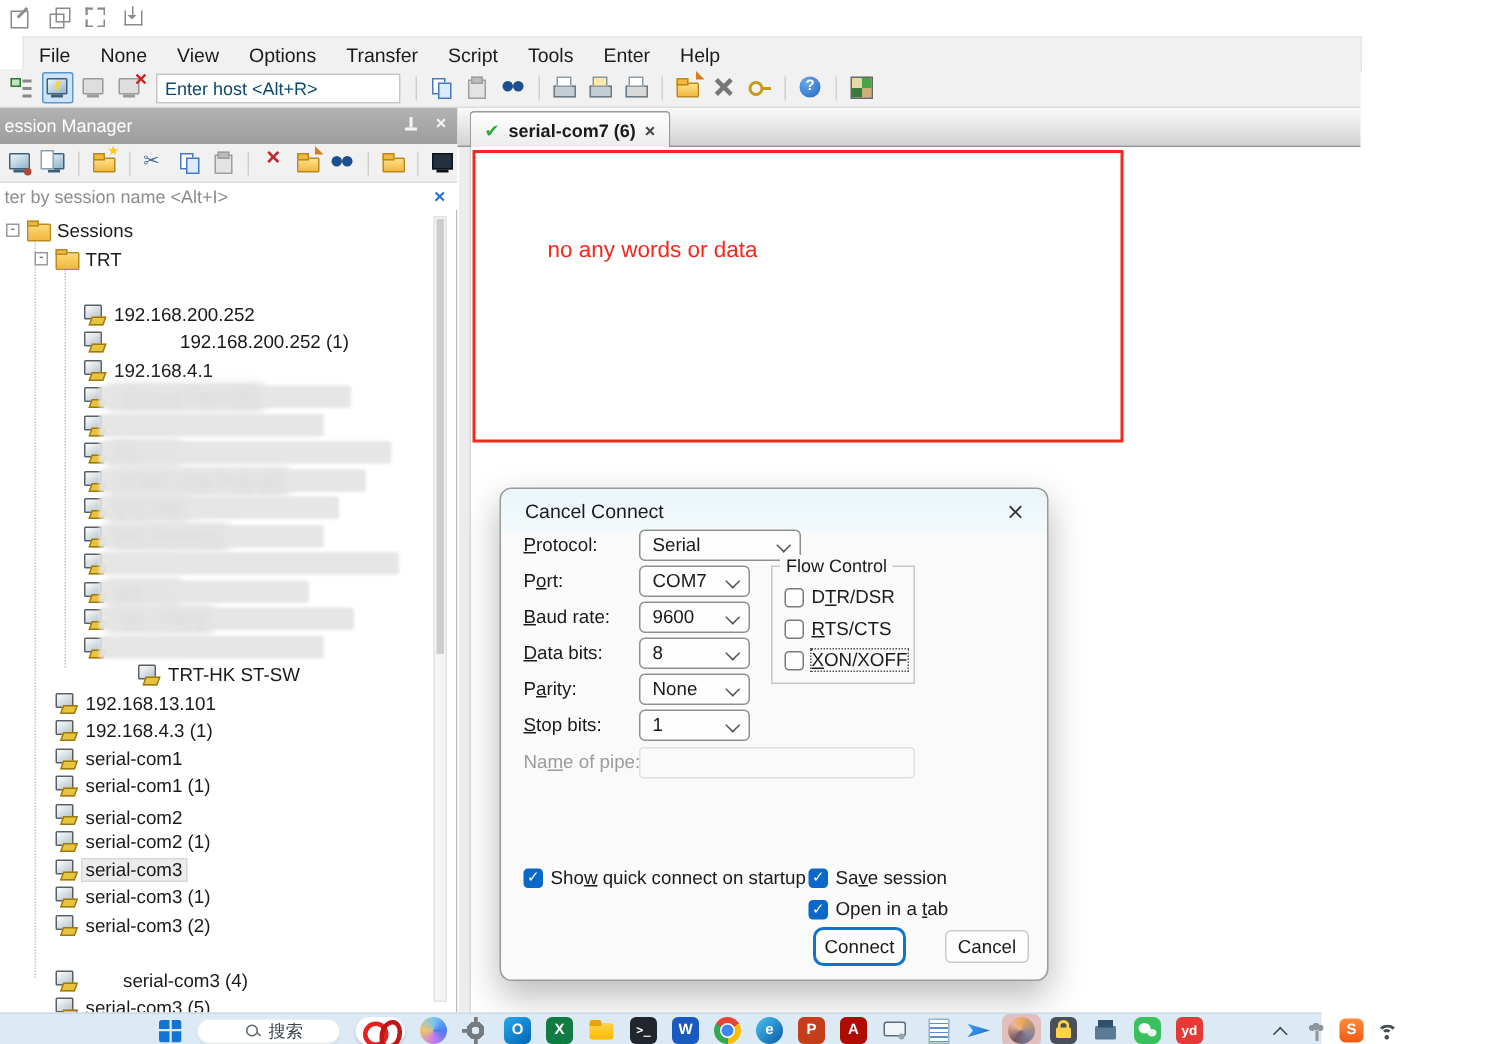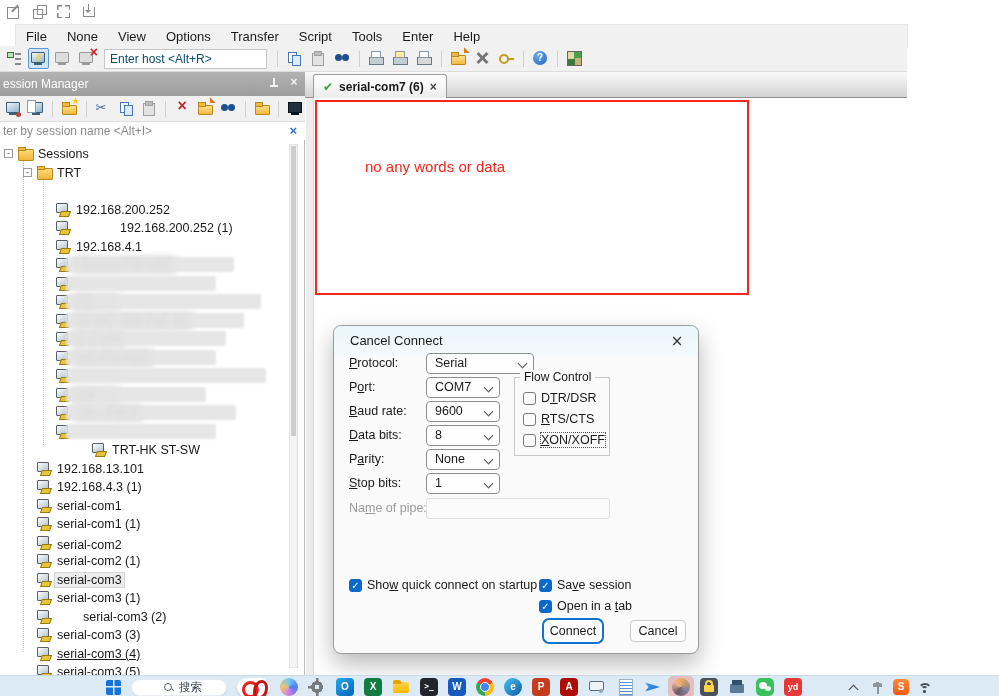--- a/index.html
+++ b/index.html
@@ -141,21 +141,21 @@
   .cb{width:13px;height:13px;border:1px solid #7a7a7a;border-radius:3px;background:#fdfdfd;box-sizing:border-box;
       color:#fff;font:bold 10px/11px "DejaVu Sans",sans-serif;text-align:center;flex:0 0 13px;}
   .cb.on{background:#0a69c8;border-color:#0a69c8;}
   .fc-opt.focus .optlbl{outline:1px dotted #555;}
   .opt{position:absolute;height:16px;display:flex;align-items:center;gap:5px;}
   #dlg-buttons .btn{position:absolute;top:294px;height:22px;background:#fdfdfd;text-align:center;font-size:12.5px;line-height:21px;box-sizing:border-box;}
   #btn-connect{left:210px;width:58px;border:1px solid #fdfdfd;border-radius:5px;box-shadow:0 0 0 2px #1273cf;}
   #btn-cancel{left:296px;width:56px;border:1px solid #c9c9c9;border-radius:4px;}
   u{text-decoration:underline;}
   
-  #taskbar{position:absolute;left:0;top:675px;width:999px;height:21px;background:#dbeaf5;border-top:1px solid #cadbe8;box-sizing:border-box;}
+  #taskbar{position:absolute;left:0;top:675px;width:881px;height:21px;background:#dbeaf5;border-top:1px solid #cadbe8;box-sizing:border-box;}
   #tb-left{position:absolute;left:106px;top:1px;height:20px;display:flex;align-items:center;gap:10px;}
   #tb-tray{position:absolute;left:845px;top:1px;height:20px;display:flex;align-items:center;gap:7px;}
   .ai{position:relative;width:18px;height:18px;border-radius:4px;display:flex;align-items:center;justify-content:center;flex:0 0 auto;}
   .ai i{position:absolute;display:block;}
   .ai b{color:#fff;font:bold 10px/10px "Liberation Sans",sans-serif;position:relative;}
   .tb-start{width:15px;height:15px;border-radius:2px;background:
      linear-gradient(#dbeaf5,#dbeaf5) center/1.5px 100% no-repeat,
      linear-gradient(#dbeaf5,#dbeaf5) center/100% 1.5px no-repeat,#1374d6;}
   .tb-search{width:96px;height:17px;border-radius:9px;background:#fff;border:1px solid #e6ecf1;box-shadow:0 1px 1px rgba(0,0,0,.07);
              display:flex;align-items:center;gap:6px;padding-left:8px;box-sizing:border-box;}
@@ -489,31 +489,27 @@
           <span class="lbl" style="margin-left: 55px;">serial-com2 (1)</span>
         </div>
         <div class="trow sel" style="top: 430.5px; left: 0px; width: 288px;">
           <span class="sess" style="left: 37px; top: 2px;"></span>
           <span class="lbl" style="margin-left: 55px;">serial-com3</span>
         </div>
         <div class="trow" style="top: 449px; left: 0px; width: 288px;">
           <span class="sess" style="left: 37px; top: 2px;"></span>
           <span class="lbl" style="margin-left: 55px;">serial-com3 (1)</span>
         </div>
-        <div class="trow" style="top: 467.5px; left: 0px; width: 232px; padding-left: 26px;">
+        <div class="trow" style="top: 467.5px; left: 0px; width: 232px;">
           <span class="sess" style="left: 37px; top: 2px;"></span>
           <span class="lbl" style="margin-left: 55px;">serial-com3 (2)</span>
         </div>
-        <div class="trow" style="top: 486px; left: 0px; width: 288px;">
-          <span class="sess" style="left: 37px; top: 2px;"></span>
-          <span class="lbl" style="margin-left: 55px;">serial-com3 (3)</span>
-        </div>
         <div class="trow" style="top: 504.5px; left: 0px; width: 288px;">
           <span class="sess" style="left: 37px; top: 2px;"></span>
-          <span class="lbl" style="margin-left: 55px; text-decoration: underline;">serial-com3 (4)</span>
+          <span class="lbl" style="margin-left: 80px;">serial-com3 (4)</span>
         </div>
         <div class="trow" style="top: 523px; left: 0px; width: 288px; align-items: center;">
           <span class="sess" style="left: 37px; top: 2px;"></span>
           <span class="lbl" style="margin-left: 55px;">serial-com3 (5)</span>
         </div>
       </div>
     <div id="vsb">
         <div class="thumb"></div>
       </div>
   </div>

